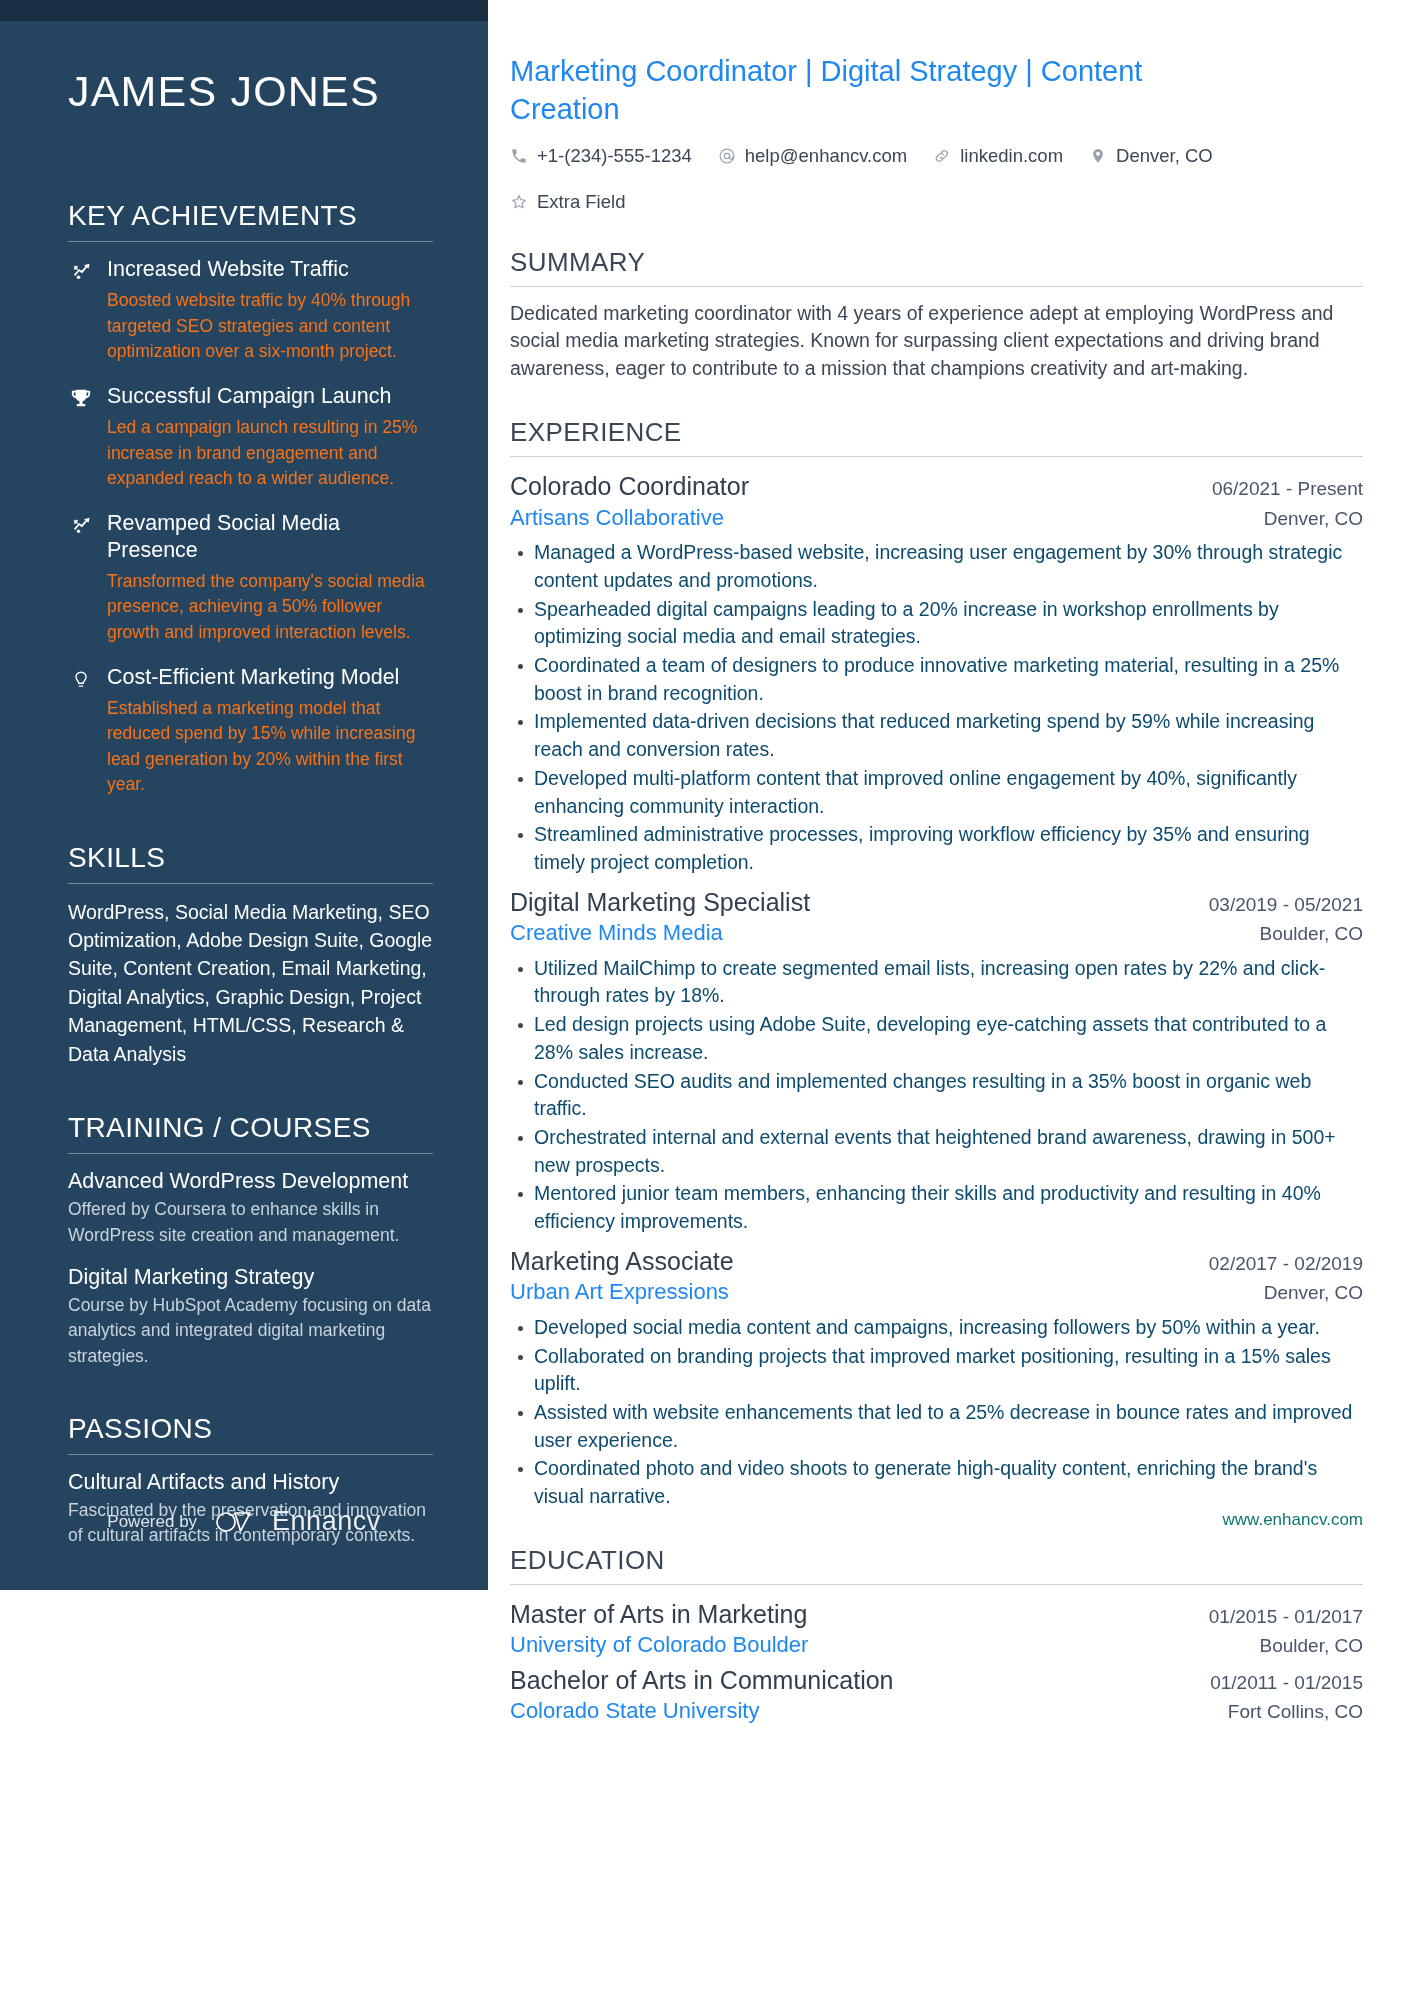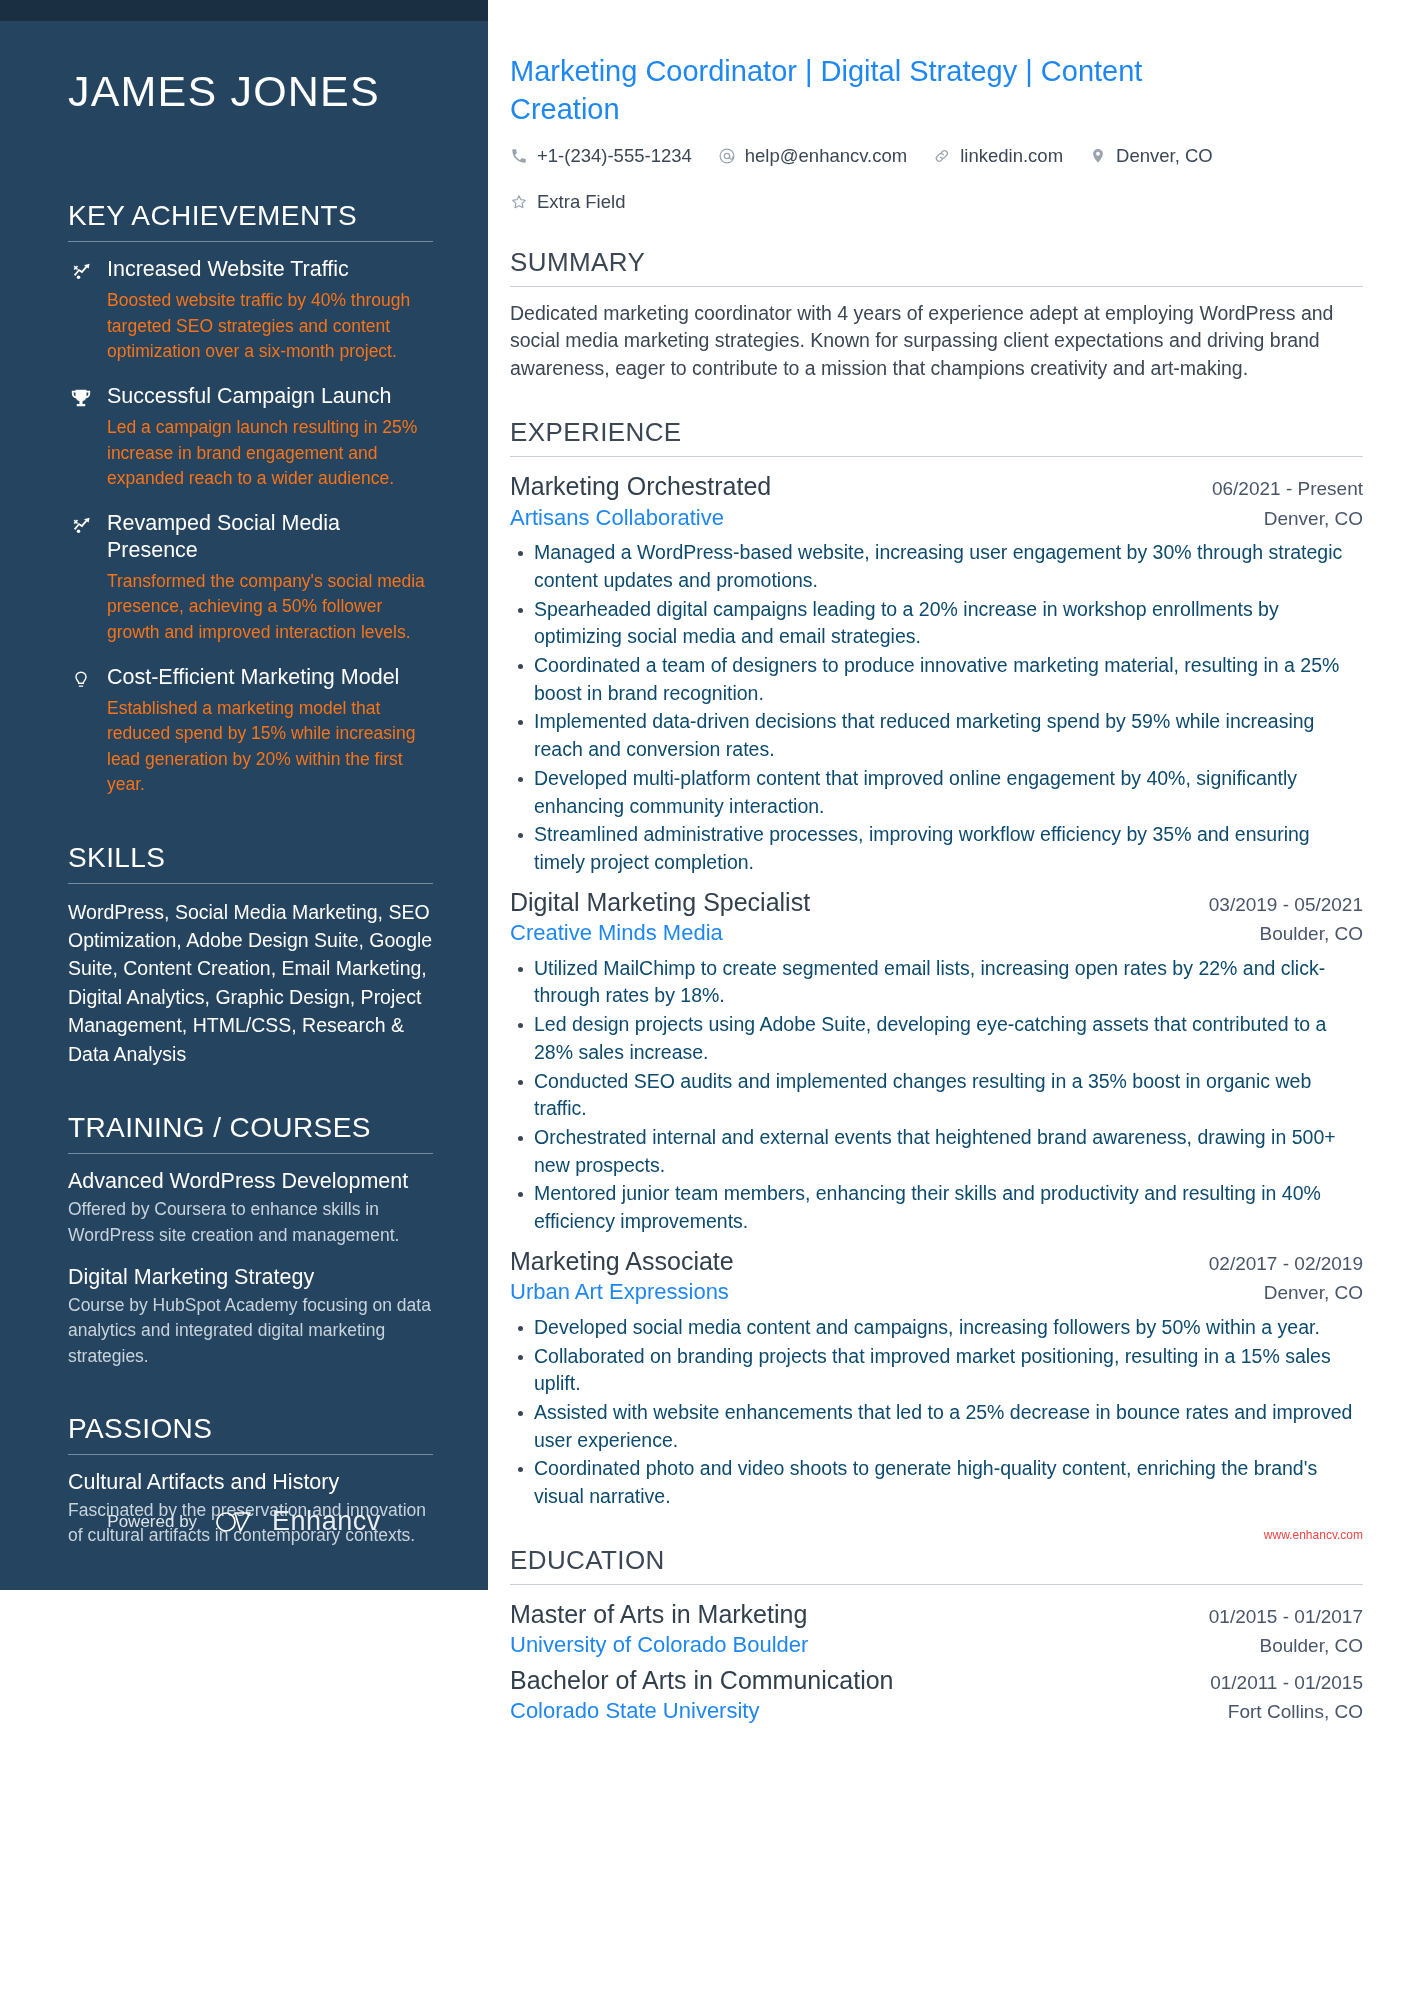--- a/index.html
+++ b/index.html
@@ -124,23 +124,23 @@
     width: 5px; height: 5px;
     border-radius: 50%;
     background: #3b4754;
   }
 
   .edu-entry { margin-bottom: 4px; }
 
   .site-footer {
     position: absolute;
     right: 47px;
-    bottom: 48px;
-    font-size: 12px;
-    color: #ef4444;
+    bottom: 60px;
+    font-size: 17px;
+    color: #0f766e;
   }
 </style>
 </head>
 <body>
 
 <div class="page">
 
   <aside class="sidebar">
     <div class="sidebar-topbar"></div>
     <div class="sidebar-inner">
@@ -296,21 +296,21 @@
       <div class="main-rule"></div>
       <p class="summary-text">Dedicated marketing coordinator with 4 years of experience adept at employing WordPress and social media marketing strategies. Known for surpassing client expectations and driving brand awareness, eager to contribute to a mission that champions creativity and art-making.</p>
     </section>
 
     <section class="main-section">
       <div class="main-h">EXPERIENCE</div>
       <div class="main-rule"></div>
 
       <div class="entry">
         <div class="entry-row">
-          <div class="entry-title">Marketing Orchestrated</div>
+          <div class="entry-title">Colorado Coordinator</div>
           <div class="entry-date">06/2021 - Present</div>
         </div>
         <div class="entry-row">
           <div class="entry-org">Artisans Collaborative</div>
           <div class="entry-loc">Denver, CO</div>
         </div>
         <ul class="bullets">
           <li>Managed a WordPress-based website, increasing user engagement by 30% through strategic content updates and promotions.</li>
           <li>Spearheaded digital campaigns leading to a 20% increase in workshop enrollments by optimizing social media and email strategies.</li>
           <li>Coordinated a team of designers to produce innovative marketing material, resulting in a 25% boost in brand recognition.</li>

